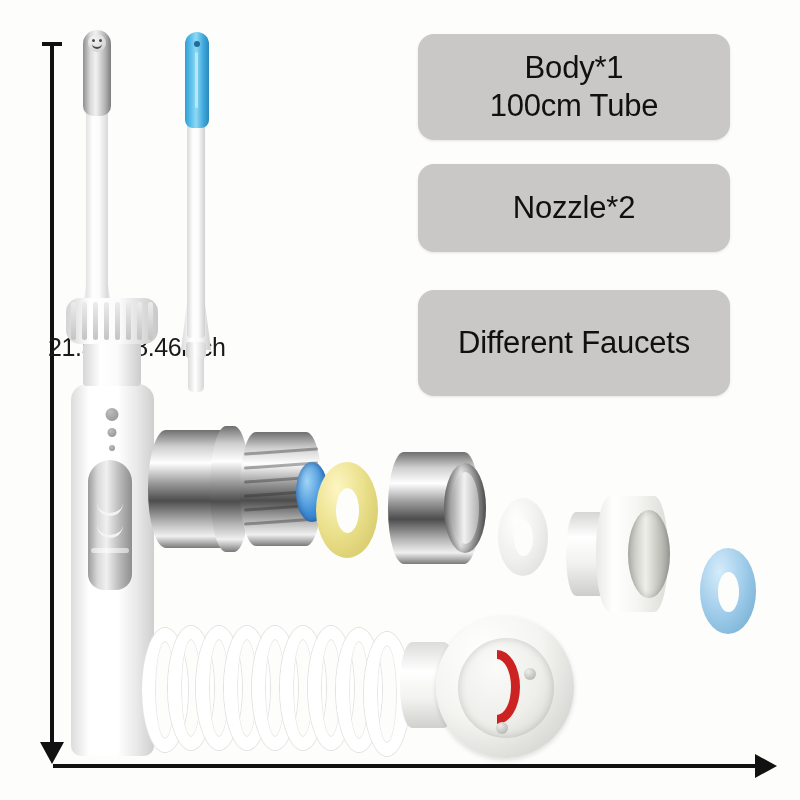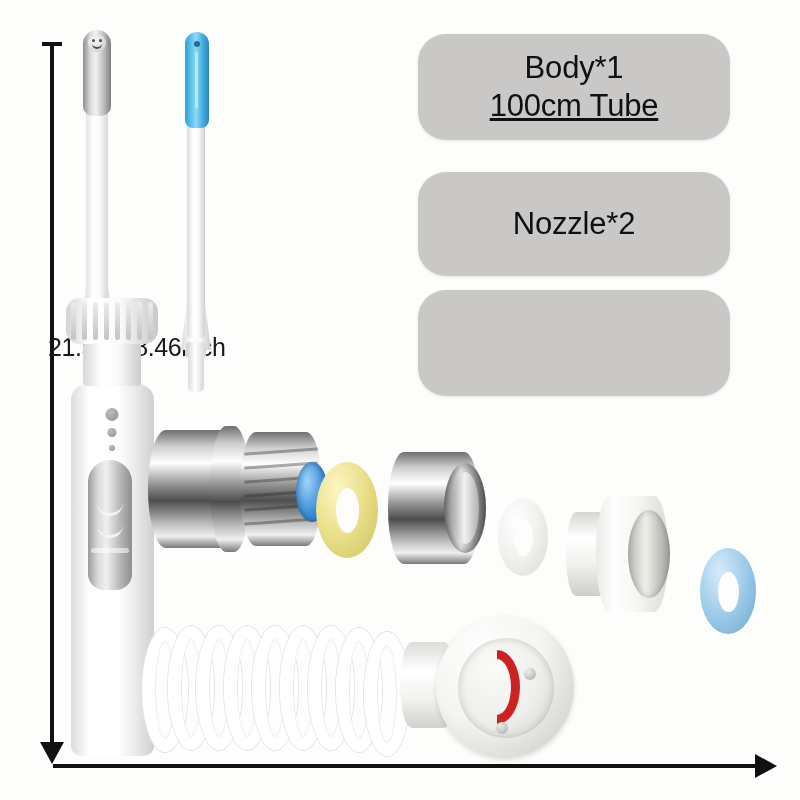--- a/index.html
+++ b/index.html
@@ -66,37 +66,37 @@
     letter-spacing: -0.4px;
     white-space: nowrap;
   }
   #dim-height-text { left: 48px; top: 333px; }
   #dim-width-text  { left: 308px; top: 772px; }
 
   
   .spec-card {
     position: absolute;
     background: #c9c8c6;
-    border-radius: 28px;
+    border-radius: 16px;
     box-shadow: 0 1px 3px rgba(0,0,0,0.10);
     display: flex;
     flex-direction: column;
     align-items: center;
     justify-content: center;
     text-align: left;
     color: #101010;
     font-size: 31px;
     line-height: 1.24;
     letter-spacing: -0.2px;
     padding: 6px 10px;
     box-sizing: border-box;
   }
-  .spec-card .l2 { font-size: 31px; text-decoration: underline; }
+  .spec-card .l2 { font-size: 31px; }
   #spec-card-0 { left: 418px; top: 34px;  width: 312px; height: 106px; }
-  #spec-card-1 { left: 418px; top: 172px; width: 312px; height: 104px; }
+  #spec-card-1 { left: 418px; top: 164px; width: 312px; height: 88px; }
   #spec-card-2 { left: 418px; top: 290px; width: 312px; height: 106px; }
 
   
 
   
   #nozzle-three-jet { position: absolute; left: 70px; top: 26px; width: 60px; height: 300px; }
   #nozzle-three-jet .shaft {
     position: absolute; left: 16px; top: 60px;
     width: 22px; height: 240px;
     background: linear-gradient(to right,#e2e2e2 0%,#ffffff 32%,#fbfbfb 60%,#d8d8d8 100%);
@@ -473,15 +473,16 @@
   </div>
 
   <div class="spec-card" id="spec-card-0">
     <div>Body*1</div>
     <div class="l2">100cm Tube</div>
   </div>
   <div class="spec-card" id="spec-card-1">
     <div>Nozzle*2</div>
   </div>
   <div class="spec-card" id="spec-card-2">
+    <div class="l2">Different Faucets</div>
   </div>
 
 </div>
 
 </body></html>

